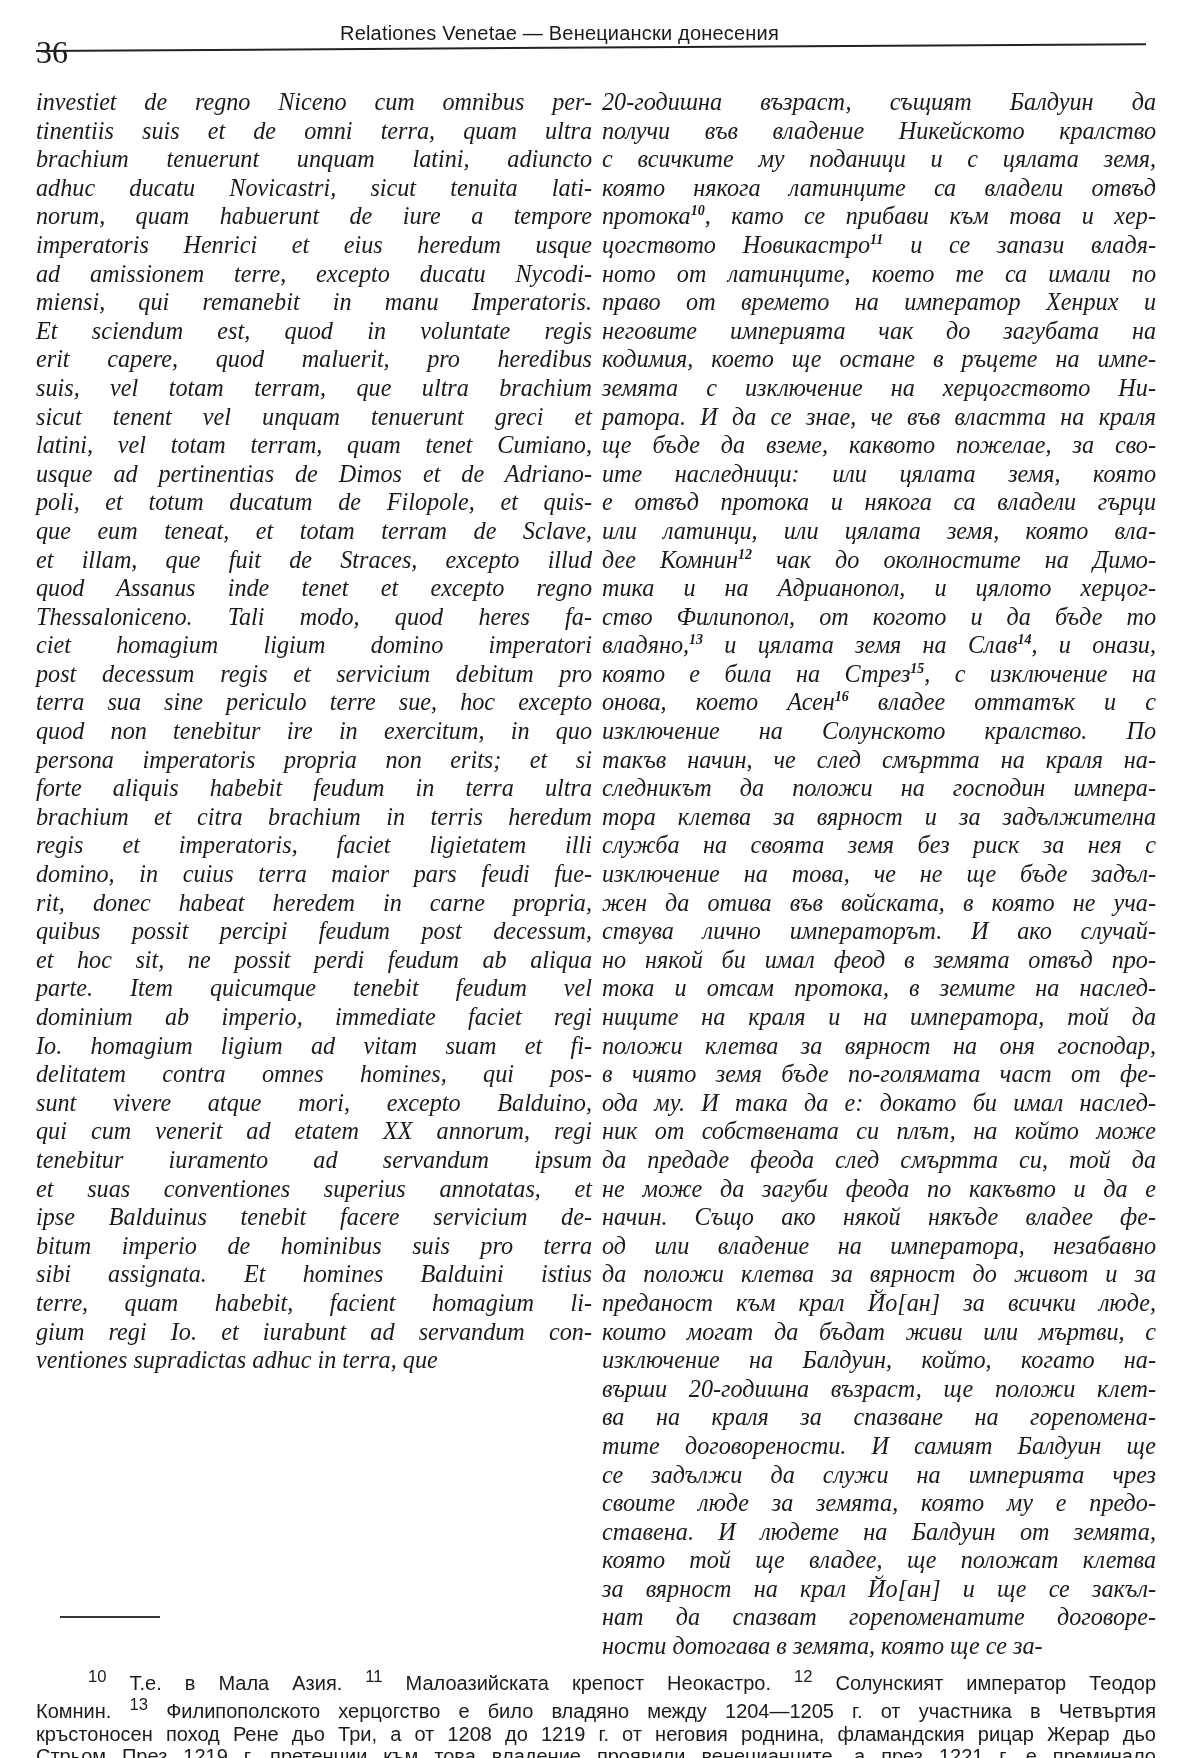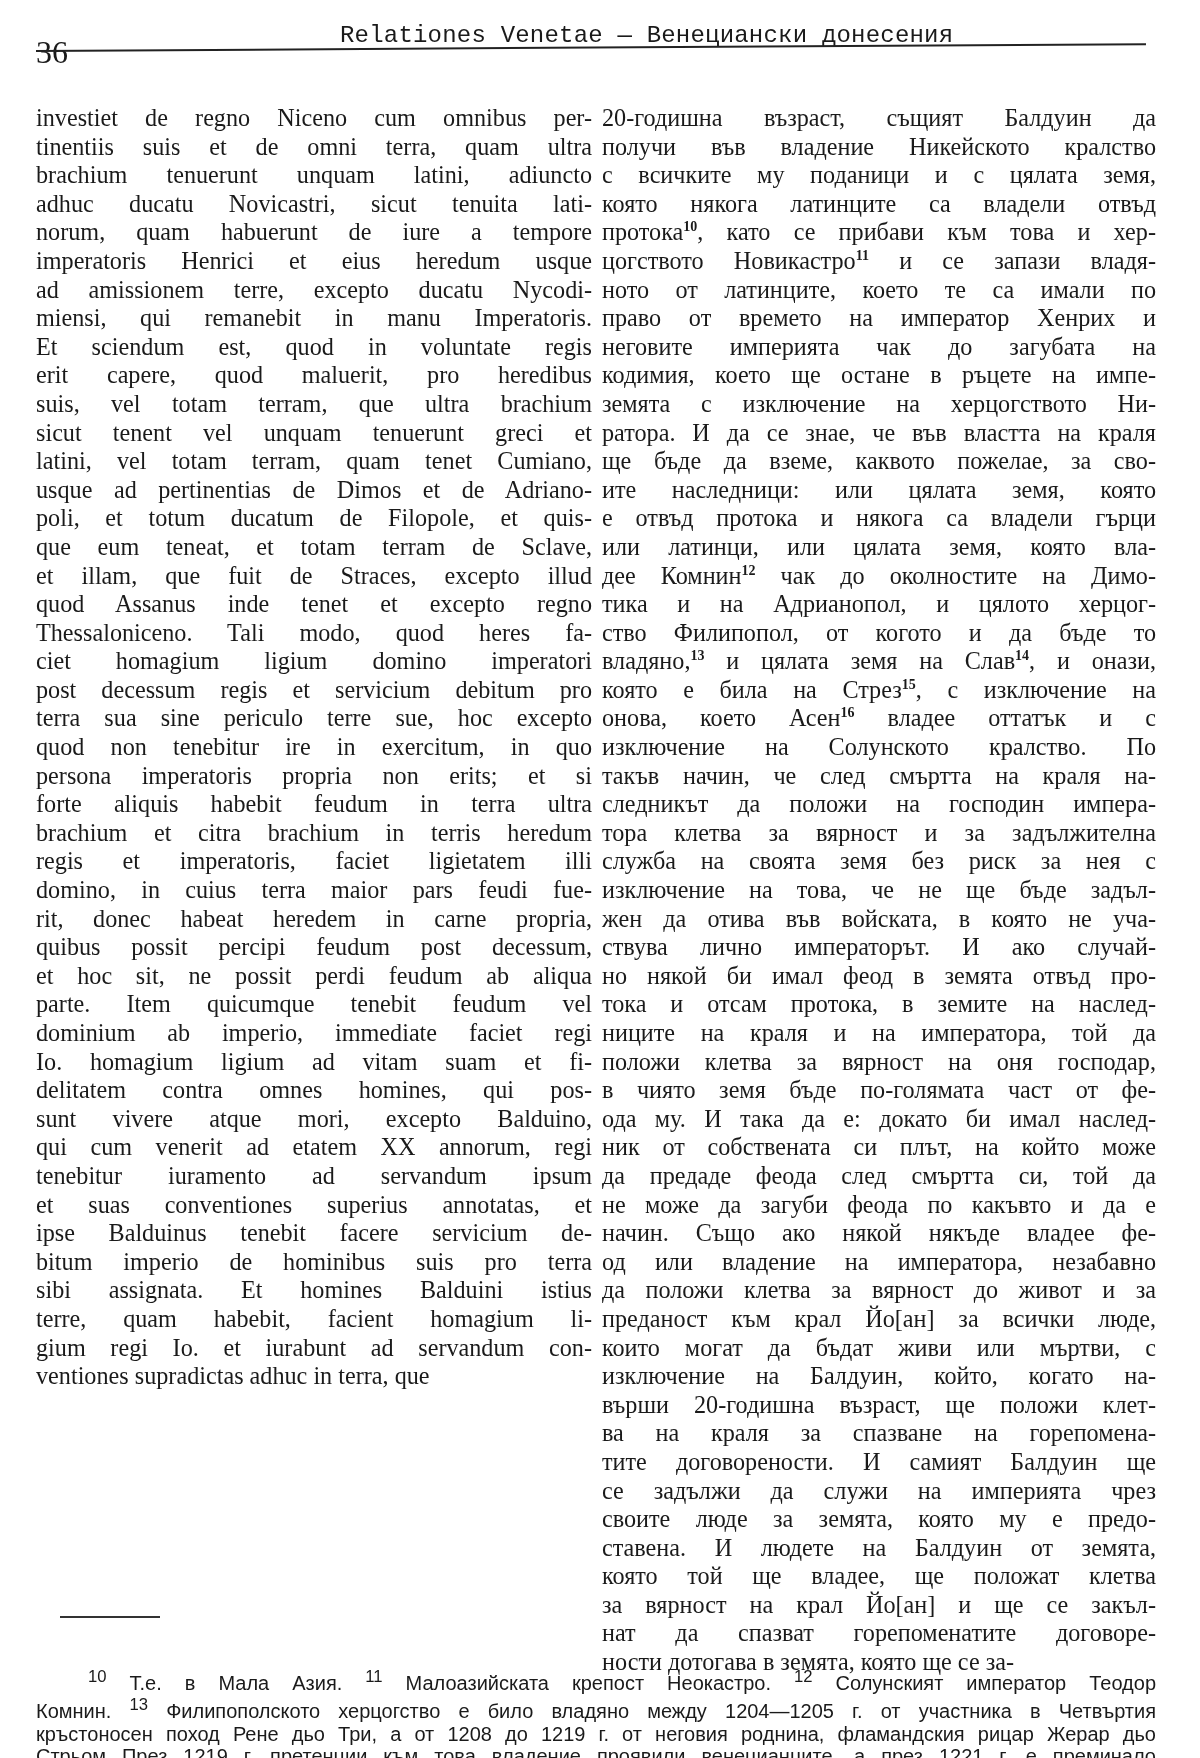--- a/index.html
+++ b/index.html
@@ -1,23 +1,23 @@
 <!DOCTYPE html>
 <html><head>
 <meta charset="utf-8">
 <style>
   html, body { margin:0; padding:0; background:#ffffff; }
   body { width:1200px; height:1758px; position:relative; overflow:hidden;
          font-family:"Liberation Serif", "DejaVu Serif", serif; color:#1a1a1a; }
   .page-number { position:absolute; left:36px; top:34px; font-size:32px; }
-  .running-head { position:absolute; left:340px; top:22px; font-size:24px;
-                  font-family:Liberation Mono, monospace; letter-spacing:0.2px; }
+  .running-head { position:absolute; left:340px; top:22px; font-size:20px;
+                  font-family:Liberation Sans, sans-serif; letter-spacing:0.2px; }
   .head-rule { position:absolute; left:36px; top:50px; width:1110px; height:2px; background:#222;
                transform:rotate(-0.35deg); transform-origin:left center; }
-  .col { position:absolute; top:104px; font-size:24.2px; line-height:28.6px; }
+  .col { position:absolute; top:88px; font-size:24.2px; line-height:28.6px;font-style:italic; }
   .col-left { left:36px; width:556px; }
   .col-right { left:602px; width:554px; }
   .col .ln { display:block; white-space:nowrap; text-align:justify; text-align-last:justify; }
   .col .ln.last { text-align-last:left; }
   .col sup { font-size:14px; line-height:0; vertical-align:super; font-weight:bold; }
   .fn-rule { position:absolute; left:60px; top:1616px; width:100px; height:2px; background:#333; }
   .footnotes { position:absolute; left:36px; top:1622px; width:1120px; font-size:20px; line-height:22.6px;
                font-family:"Liberation Sans", "DejaVu Sans", sans-serif; }
   .footnotes .ln { display:block; white-space:nowrap; text-align:justify; text-align-last:justify; }
   .footnotes .ln.last { text-align-last:left; }

